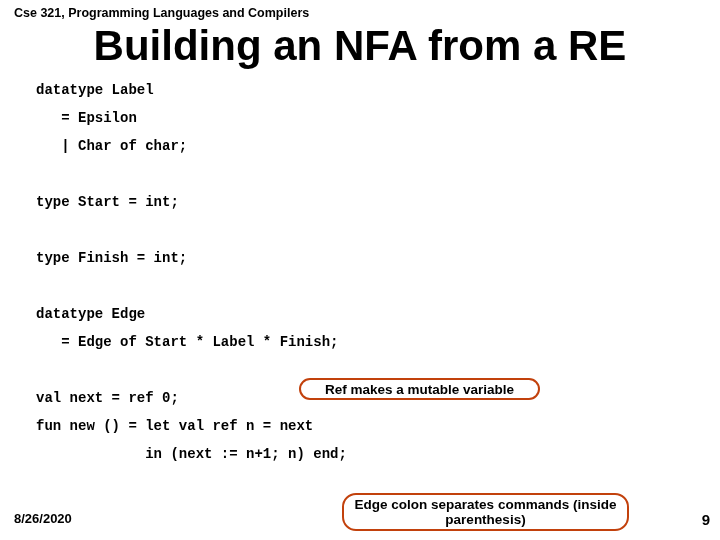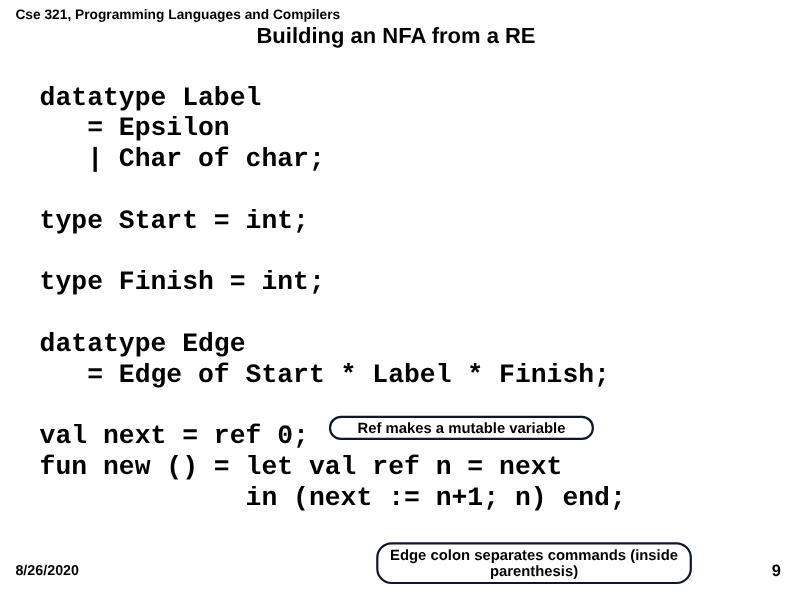--- a/index.html
+++ b/index.html
@@ -1,21 +1,21 @@
 <!DOCTYPE html>
 <html><head>
 <meta charset="utf-8">
 <style>
   * { margin: 0; padding: 0; box-sizing: border-box; }
   html, body { width: 720px; height: 540px; background: #fff; font-family: Arial, Helvetica, sans-serif; color: #000; overflow: hidden; }
   .slide { position: relative; width: 720px; height: 540px; }
   .header { position: absolute; top: 6px; left: 14px; font-size: 12.5px; font-weight: bold; }
-  .title { position: absolute; top: 22px; left: 0; width: 720px; text-align: center; font-size: 20px; font-weight: bold; }
-  .code { position: absolute; top: 76px; left: 36px; font-family: "Courier New", Courier, monospace; font-size: 24px; font-weight: bold; line-height: 28px; white-space: pre; }
-  .callout { position: absolute; border: 2px solid #0f172a; border-radius: 14px; background: #fff; font-size: 13.5px; font-weight: bold; text-align: center; display: flex; align-items: center; justify-content: center; padding: 2px 8px; }
+  .title { position: absolute; top: 22px; left: 0; width: 720px; text-align: center; font-size: 42px; font-weight: bold; }
+  .code { position: absolute; top: 76px; left: 36px; font-family: "Courier New", Courier, monospace; font-size: 14px; font-weight: bold; line-height: 28px; white-space: pre; }
+  .callout { position: absolute; border: 2px solid #c2410c; border-radius: 14px; background: #fff; font-size: 13.5px; font-weight: bold; text-align: center; display: flex; align-items: center; justify-content: center; padding: 2px 8px; }
   .callout1 { top: 378px; left: 299px; width: 241px; height: 22px; }
   .callout2 { top: 493px; left: 342px; width: 287px; height: 38px; }
   .date { position: absolute; bottom: 14px; left: 14px; font-size: 13px; font-weight: bold; }
   .pagenum { position: absolute; bottom: 12px; right: 10px; font-size: 15px; font-weight: bold; }
 </style>
 </head>
 <body>
 
 <div class="slide">
   <div class="header">Cse 321, Programming Languages and Compilers</div>

